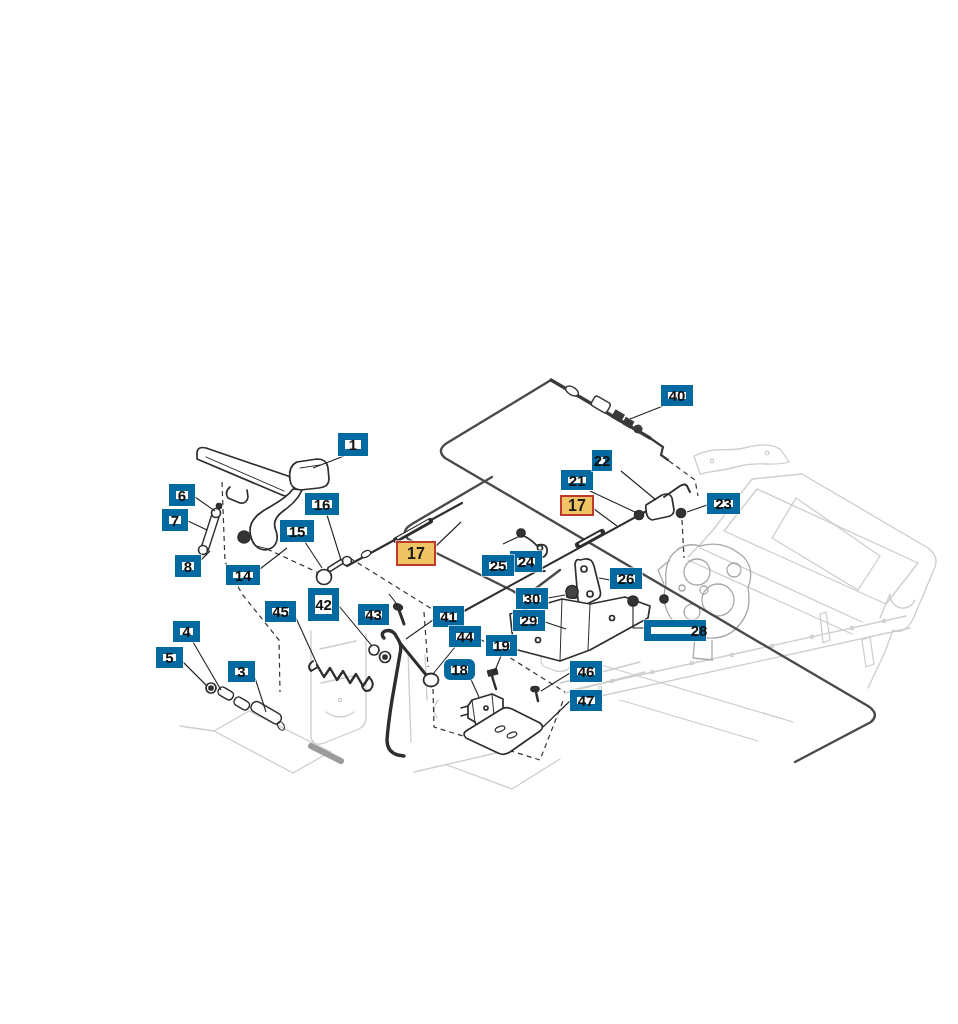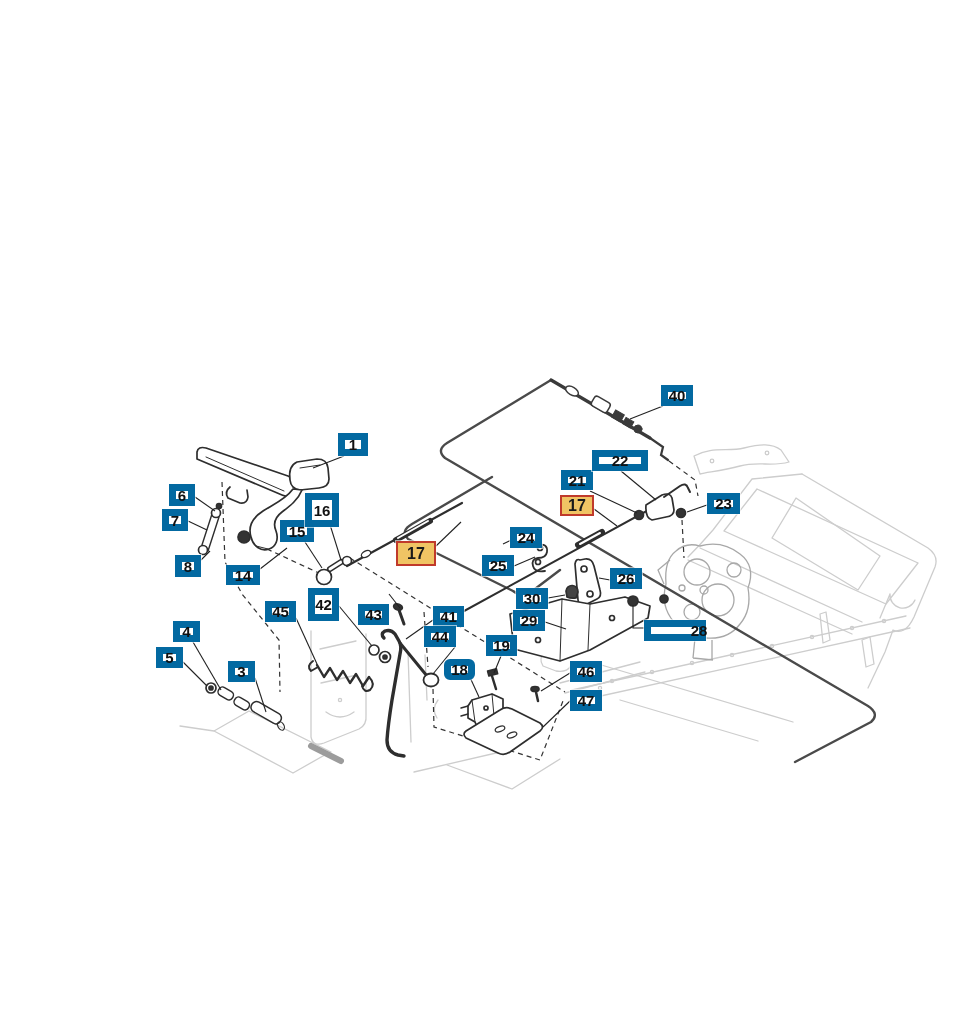--- a/index.html
+++ b/index.html
@@ -272,37 +272,37 @@
       <polyline points="193,642 221,690" fill="none" stroke="#222222" stroke-width="1.1"></polyline>
       <polyline points="183,662 207,686" fill="none" stroke="#222222" stroke-width="1.1"></polyline>
     </svg>
 
 <div class="part-label" style="left: 338px; top: 433px; width: 30px; height: 23px;">1</div>
     <div class="part-label" style="left: 169px; top: 484px; width: 26px; height: 22px;">6</div>
     <div class="part-label" style="left: 162px; top: 509px; width: 26px; height: 22px;">7</div>
     <div class="part-label" style="left: 175px; top: 555px; width: 26px; height: 22px;">8</div>
     <div class="part-label" style="left: 226px; top: 565px; width: 34px; height: 20px;">14</div>
     <div class="part-label" style="left: 280px; top: 520px; width: 34px; height: 22px;">15</div>
-    <div class="part-label" style="left: 305px; top: 493px; width: 34px; height: 34px;">16</div>
+    <div class="part-label" style="left: 305px; top: 493px; width: 34px; height: 22px;">16</div>
     <div class="part-label hl" style="left: 396px; top: 541px; width: 40px; height: 25px;">17</div>
     <div class="part-label hl" style="left: 560px; top: 495px; width: 34px; height: 21px;">17</div>
     <div class="part-label" style="left: 561px; top: 470px; width: 32px; height: 20px;">21</div>
-    <div class="part-label" style="left: 592px; top: 450px; width: 56px; height: 21px;">22</div>
+    <div class="part-label" style="left: 592px; top: 450px; width: 20px; height: 21px;">22</div>
     <div class="part-label" style="left: 707px; top: 493px; width: 33px; height: 21px;">23</div>
-    <div class="part-label" style="left: 471px; top: 527px; width: 32px; height: 21px; margin-left: 39px;">24</div>
+    <div class="part-label" style="left: 471px; top: 551px; width: 32px; height: 21px; margin-left: 39px;">24</div>
     <div class="part-label" style="left: 482px; top: 555px; width: 32px; height: 21px;">25</div>
     <div class="part-label" style="left: 610px; top: 568px; width: 32px; height: 21px;">26</div>
     <div class="part-label" style="left: 644px; top: 620px; width: 32px; height: 21px; padding-left: 48px;">28</div>
     <div class="part-label" style="left: 513px; top: 610px; width: 32px; height: 21px;">29</div>
     <div class="part-label" style="left: 516px; top: 588px; width: 32px; height: 21px;">30</div>
     <div class="part-label" style="left: 661px; top: 385px; width: 32px; height: 21px;">40</div>
     <div class="part-label" style="left: 433px; top: 606px; width: 31px; height: 21px;">41</div>
     <div class="part-label" style="left: 308px; top: 588px; width: 31px; height: 33px;">42</div>
     <div class="part-label" style="left: 358px; top: 576px; width: 31px; height: 21px; margin-top: 28px;">43</div>
-    <div class="part-label" style="left: 424px; top: 626px; width: 32px; height: 21px;">44</div>
+    <div class="part-label" style="left: 449px; top: 626px; width: 32px; height: 21px;">44</div>
     <div class="part-label" style="left: 265px; top: 601px; width: 31px; height: 21px;">45</div>
     <div class="part-label" style="left: 570px; top: 661px; width: 32px; height: 21px;">46</div>
     <div class="part-label" style="left: 570px; top: 690px; width: 32px; height: 21px;">47</div>
     <div class="part-label" style="left: 444px; top: 659px; width: 31px; height: 21px; border-radius: 6px;">18</div>
     <div class="part-label" style="left: 486px; top: 635px; width: 31px; height: 21px;">19</div>
     <div class="part-label" style="left: 228px; top: 661px; width: 27px; height: 21px;">3</div>
     <div class="part-label" style="left: 173px; top: 621px; width: 27px; height: 21px;">4</div>
     <div class="part-label" style="left: 156px; top: 647px; width: 27px; height: 21px;">5</div>
   </div>
 

